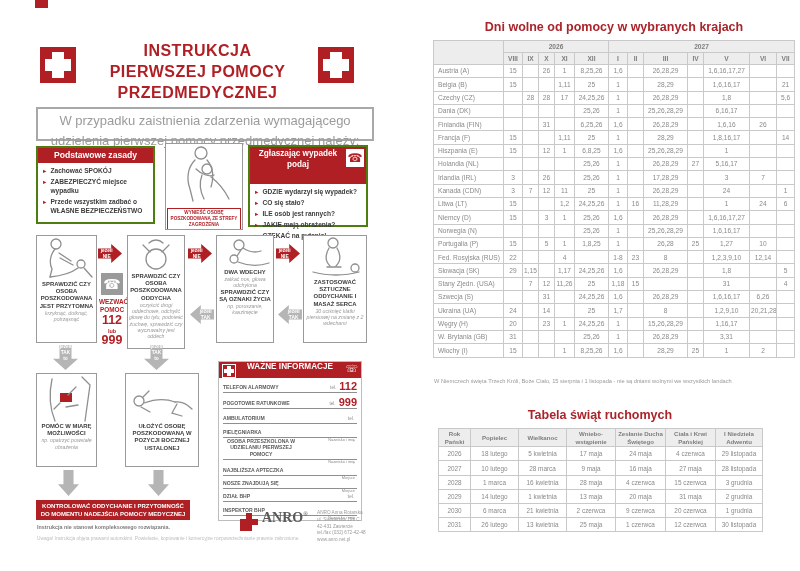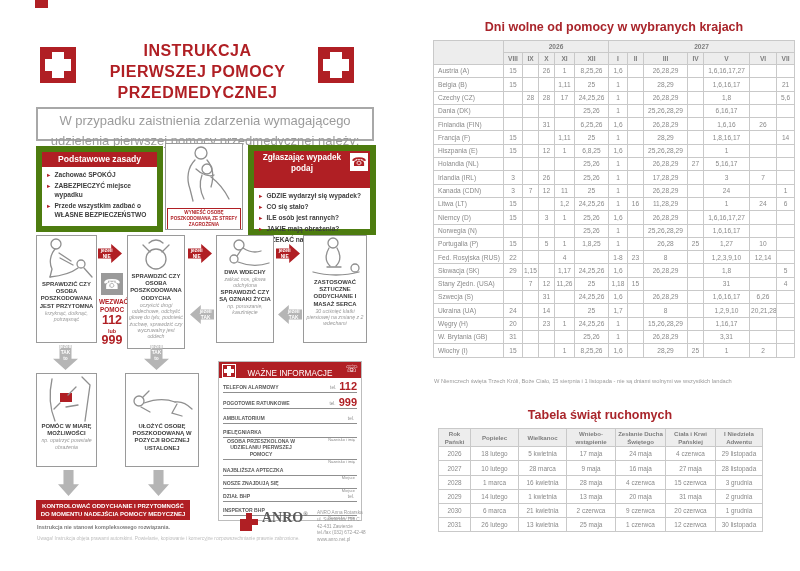--- a/index.html
+++ b/index.html
@@ -8,21 +8,21 @@
   .abs{position:absolute;}
   
   .corner-mark{left:35px;top:0;width:13px;height:8px;background:#b01f24;}
   .cross{background:#b01f24;}
   .cross .cv{position:absolute;left:34%;top:14%;width:32%;height:72%;background:#fff;}
   .cross .ch{position:absolute;top:34%;left:14%;height:32%;width:72%;background:#fff;}
   .poster-title{left:80px;top:40px;width:235px;text-align:center;color:#b01f24;
       font-weight:bold;font-size:16px;line-height:21px;letter-spacing:.5px;}
   .intro-box{left:36px;top:107px;width:322px;height:26px;border:2px solid #a8a8a8;
       color:#9b9b9b;font-size:13px;line-height:1.5;text-align:center;padding:2px 6px;}
-  .panel{border:6px solid #4d7c0f;background:#fff;}
+  .panel{border:2px solid #4d7c0f;background:#fff;}
   .panel-hd{background:#b01f24;color:#fff;font-weight:bold;text-align:center;}
   .bullets{padding:4px 3px 2px 4px;}
   .bullet{display:flex;margin-bottom:2px;}
   .bullet .tri{color:#b01f24;font-size:5.5px;line-height:1.6;margin-right:3px;flex:0 0 auto;}
   .bullet .btx{font-size:6.6px;font-weight:bold;color:#3c3c3c;line-height:1.35;}
   .gbox{border:1px solid #9a9a9a;background:#fff;overflow:hidden;text-align:center;}
   .gbox svg{display:block;margin:1px auto 0;}
   .cap-b{font-size:5.9px;font-weight:bold;color:#3c3c3c;line-height:1.22;padding:0 1px;}
   .cap-i{font-size:5.2px;font-style:italic;color:#9a9a9a;line-height:1.2;padding:0 1px;}
   .evac-cap{margin:1px;border:1px solid #b01f24;color:#b01f24;font-weight:bold;
@@ -36,22 +36,22 @@
   .arr-down{background:#b5b5b5;clip-path:polygon(26% 0,74% 0,74% 55%,100% 55%,50% 100%,0 55%,26% 55%);}
   .arr-down .in{position:absolute;left:0;top:0;width:100%;height:62%;display:flex;flex-direction:column;justify-content:center;}
   .phone-sq{background:#9a9a9a;color:#fff;display:flex;align-items:center;justify-content:center;
       font-family:"DejaVu Sans",sans-serif;}
   .call-col{text-align:center;color:#b01f24;font-weight:bold;}
   .call-col .lbl{font-size:6.4px;line-height:1.25;}
   .call-col .num{font-size:12.5px;line-height:1.1;}
   .call-col .lub{font-size:5.5px;line-height:1.2;}
   
   .info-panel{left:218px;top:361px;width:142px;border:1px solid #bdbdbd;background:#fff;}
-  .info-hd{position:relative;height:16px;background:#b01f24;color:#fff;font-weight:normal;
-      font-size:8.2px;display:flex;align-items:flex-end;justify-content:center;}
+  .info-hd{position:relative;height:16px;background:#b01f24;color:#fff;font-weight:bold;
+      font-size:8.2px;display:flex;align-items:flex-start;justify-content:center;}
   .mini-cross{position:absolute;left:3px;top:2px;width:12px;height:12px;background:#b01f24;border:1px solid #fff;}
   .mini-cross .cv{position:absolute;left:36%;top:12%;width:28%;height:76%;background:#fff;}
   .mini-cross .ch{position:absolute;top:36%;left:12%;height:28%;width:76%;background:#fff;}
   .info-hd .ph{position:absolute;right:3px;top:1px;font-size:10px;font-family:"DejaVu Sans",sans-serif;}
   .info-row{position:relative;border-bottom:1px solid #8f8f8f;margin:0 4px;display:flex;
       align-items:flex-end;justify-content:space-between;}
   .ir-label{font-size:5.1px;font-weight:bold;color:#5a5a5a;line-height:1.25;padding-bottom:2px;}
   .ir-hint{font-size:4.6px;color:#8d8d8d;padding-bottom:2px;margin-left:auto;margin-right:3px;}
   .ir-value{font-size:11px;font-weight:bold;color:#b01f24;line-height:1;}
   .info-row.under .ir-hint{position:absolute;right:2px;top:100%;margin:0;font-size:3.9px;}

